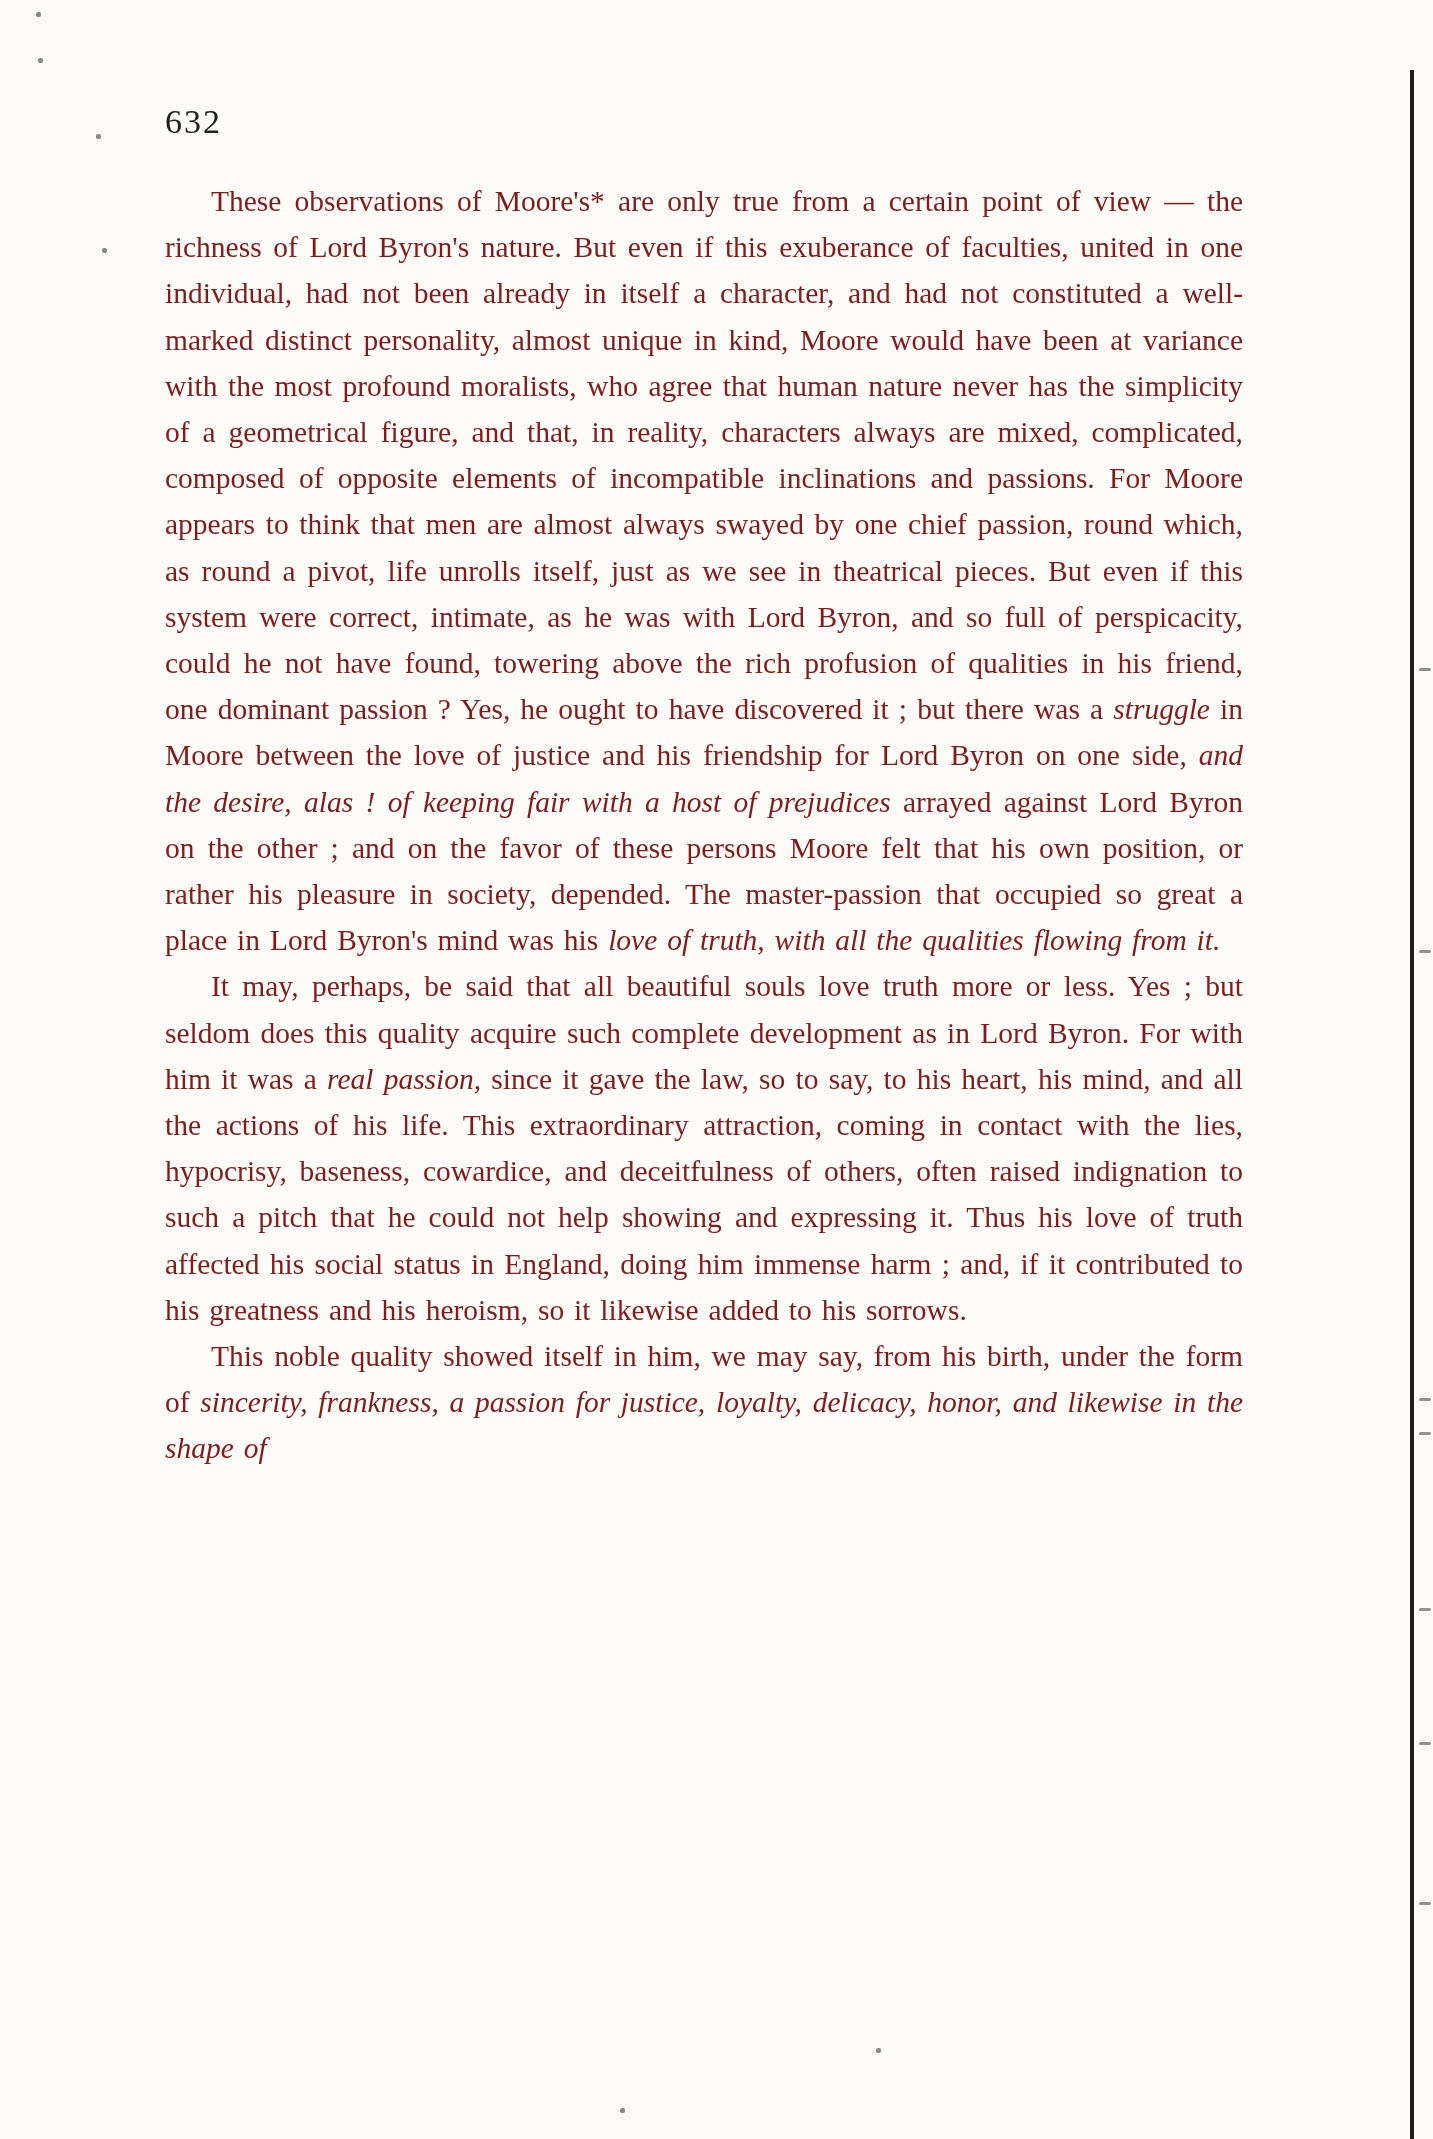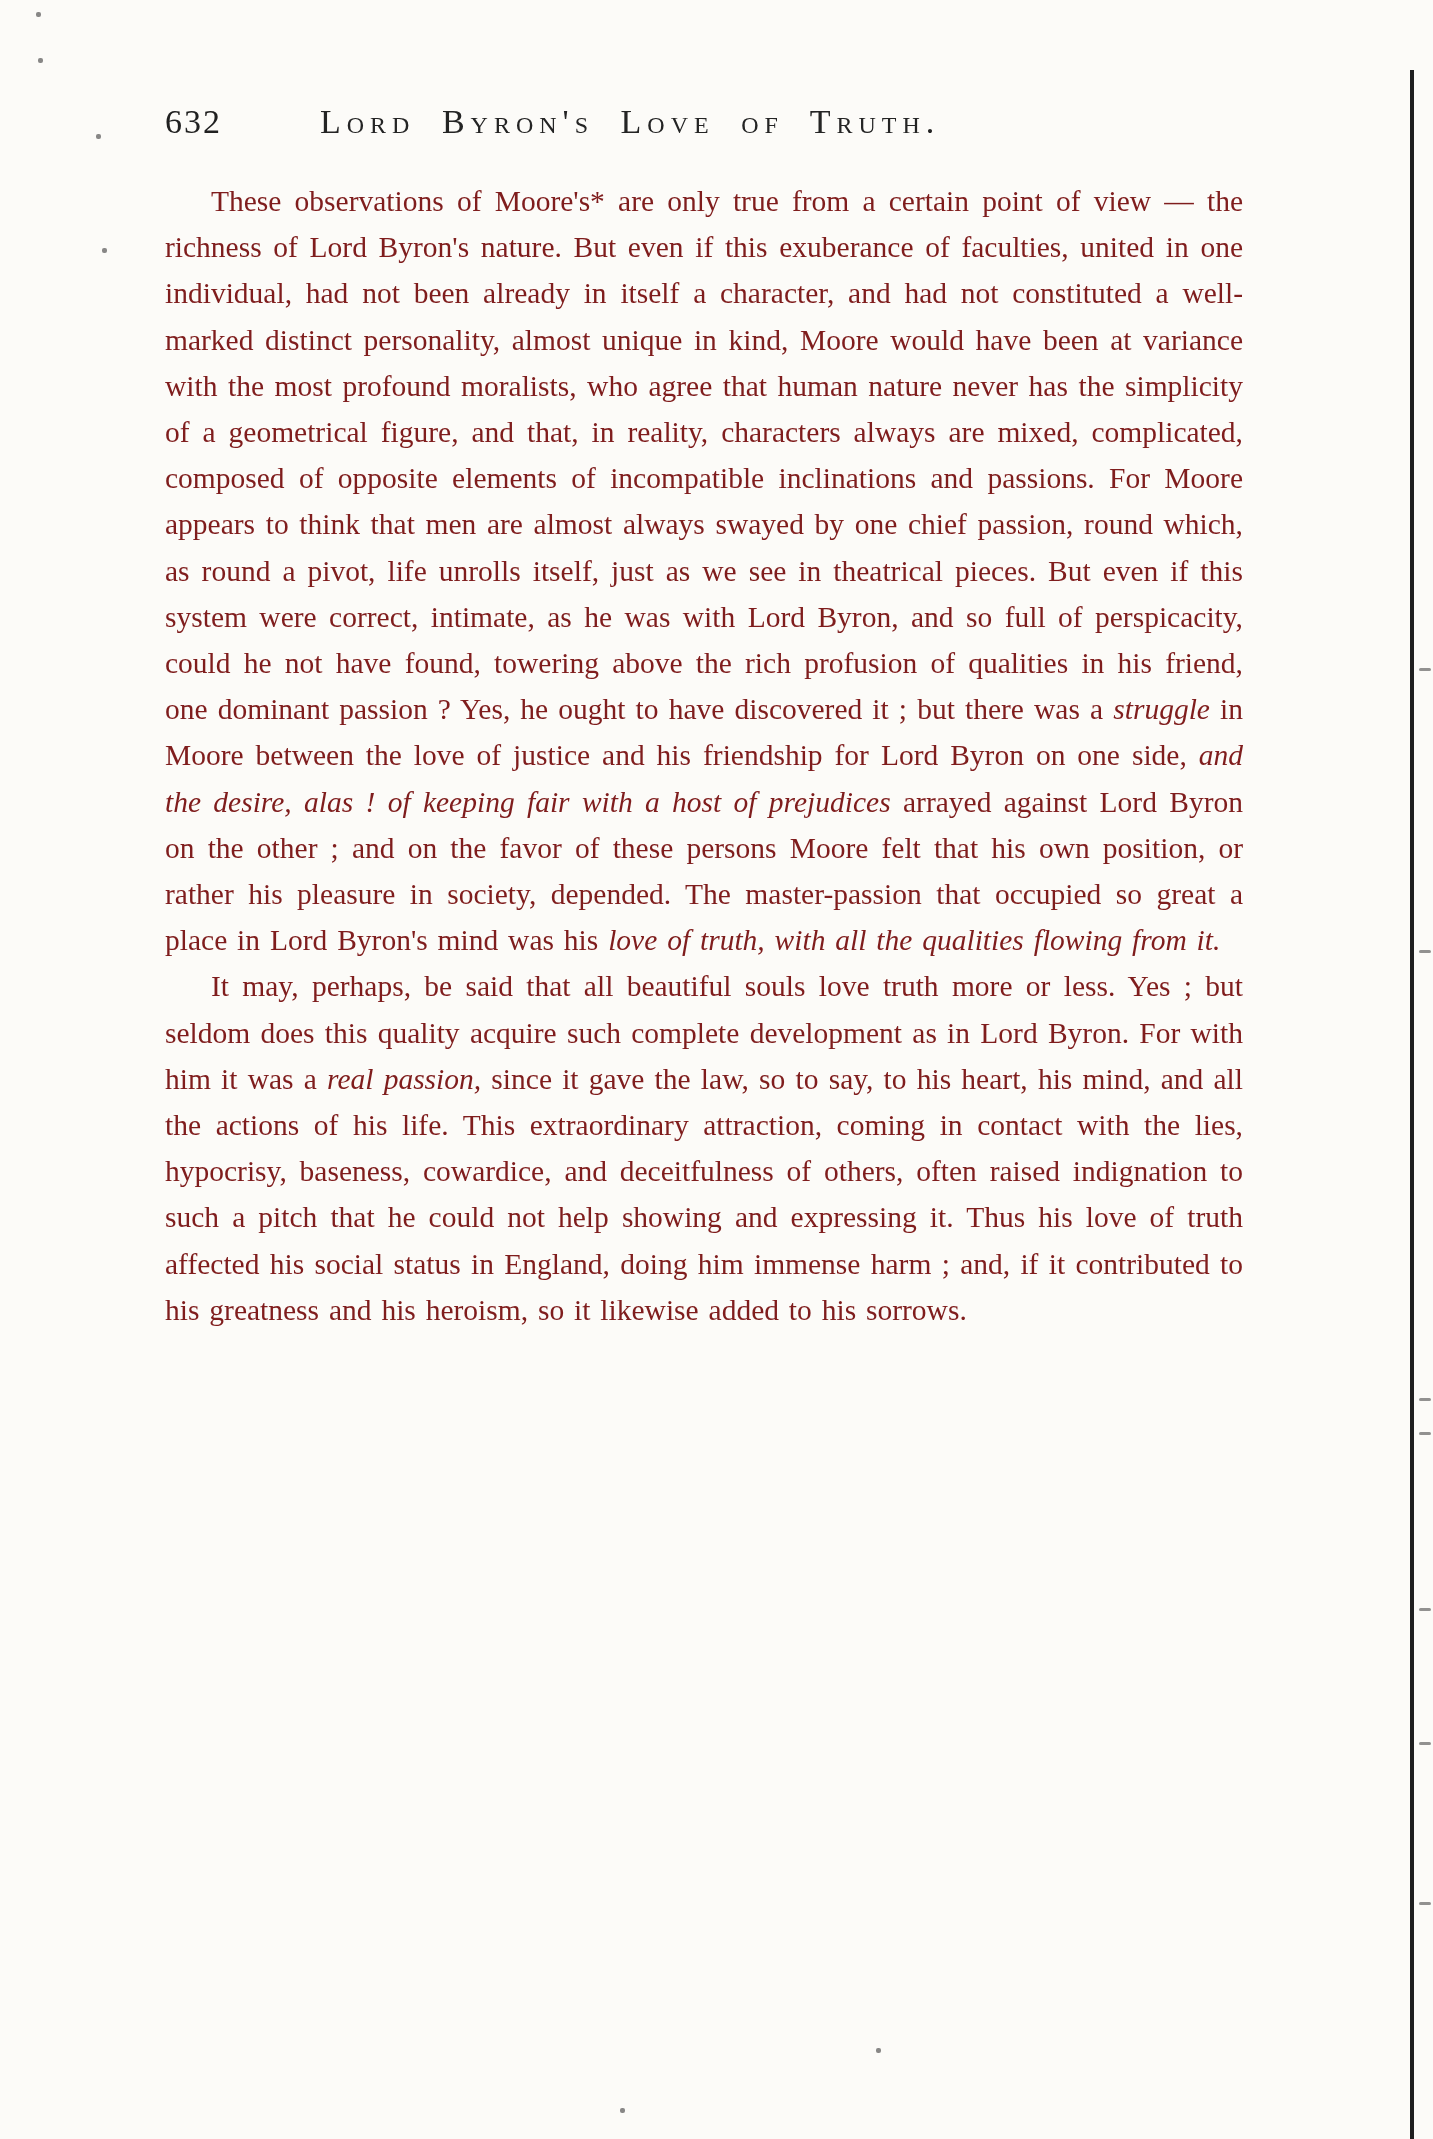--- a/index.html
+++ b/index.html
@@ -89,25 +89,25 @@
   <div class="artifact dash" style="top:1398px;"></div>
   <div class="artifact dash" style="top:1432px;"></div>
   <div class="artifact dash" style="top:1608px;"></div>
   <div class="artifact dash" style="top:1742px;"></div>
   <div class="artifact dash" style="top:1902px;"></div>
   <div class="artifact dot" style="left:876px; top:2048px;"></div>
   <div class="artifact dot" style="left:620px; top:2108px;"></div>
 
   <header class="page-header">
     <span class="page-number">632</span>
-    <span class="running-title">Lord Byron's Love of Truth.</span>
   </header>
 
   <main class="text-block">
 
     <p class="para"><span>These observations of Moore's* are only true from a certain point of view — the richness of Lord Byron's nature. But even if this exuberance of faculties, united in one individual, had not been already in itself a character, and had not constituted a well-marked distinct personality, almost unique in kind, Moore would have been at variance with the most profound moralists, who agree that human nature never has the simplicity of a geometrical figure, and that, in reality, characters always are mixed, complicated, composed of opposite elements of incompatible inclinations and passions. For Moore appears to think that men are almost always swayed by one chief passion, round which, as round a pivot, life unrolls itself, just as we see in theatrical pieces. But even if this system were correct, intimate, as he was with Lord Byron, and so full of perspicacity, could he not have found, towering above the rich profusion of qualities in his friend, one dominant passion ? Yes, he ought to have discovered it ; but there was a </span><em>struggle</em><span> in Moore between the love of justice and his friendship for Lord Byron on one side, </span><em>and the desire, alas ! of keeping fair with a host of prejudices</em><span> arrayed against Lord Byron on the other ; and on the favor of these persons Moore felt that his own position, or rather his pleasure in society, depended. The master-passion that occupied so great a place in Lord Byron's mind was his </span><em>love of truth, with all the qualities flowing from it.</em></p>
 
     <p class="para"><span>It may, perhaps, be said that all beautiful souls love truth more or less. Yes ; but seldom does this quality acquire such complete development as in Lord Byron. For with him it was a </span><em>real passion,</em><span> since it gave the law, so to say, to his heart, his mind, and all the actions of his life. This extraordinary attraction, coming in contact with the lies, hypocrisy, baseness, cowardice, and deceitfulness of others, often raised indignation to such a pitch that he could not help showing and expressing it. Thus his love of truth affected his social status in England, doing him immense harm ; and, if it contributed to his greatness and his heroism, so it likewise added to his sorrows.</span></p>
 
+    <p class="para"><span>This noble quality showed itself in him, we may say, from his birth, under the form of </span><em>sincerity, frankness, a passion for justice, loyalty, delicacy, honor, and likewise in the shape of</em></p>
 
   </main>
 
 </div>
 
 </body></html>

